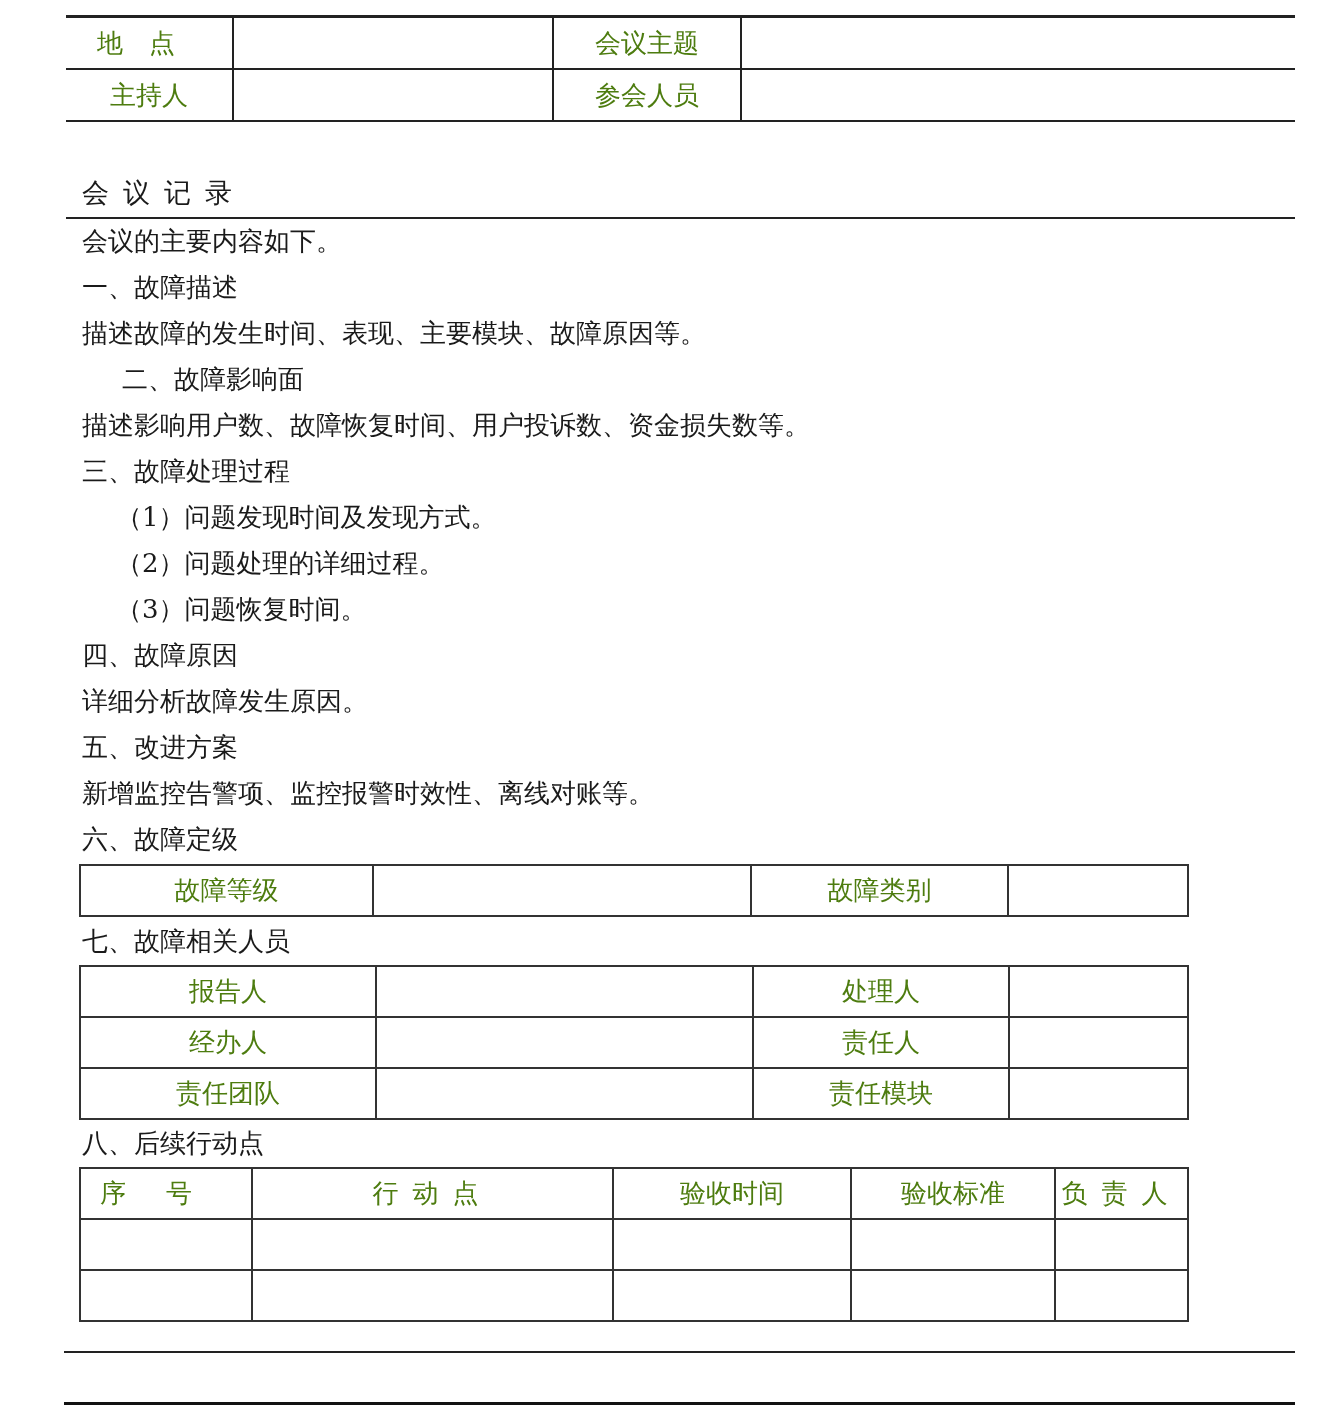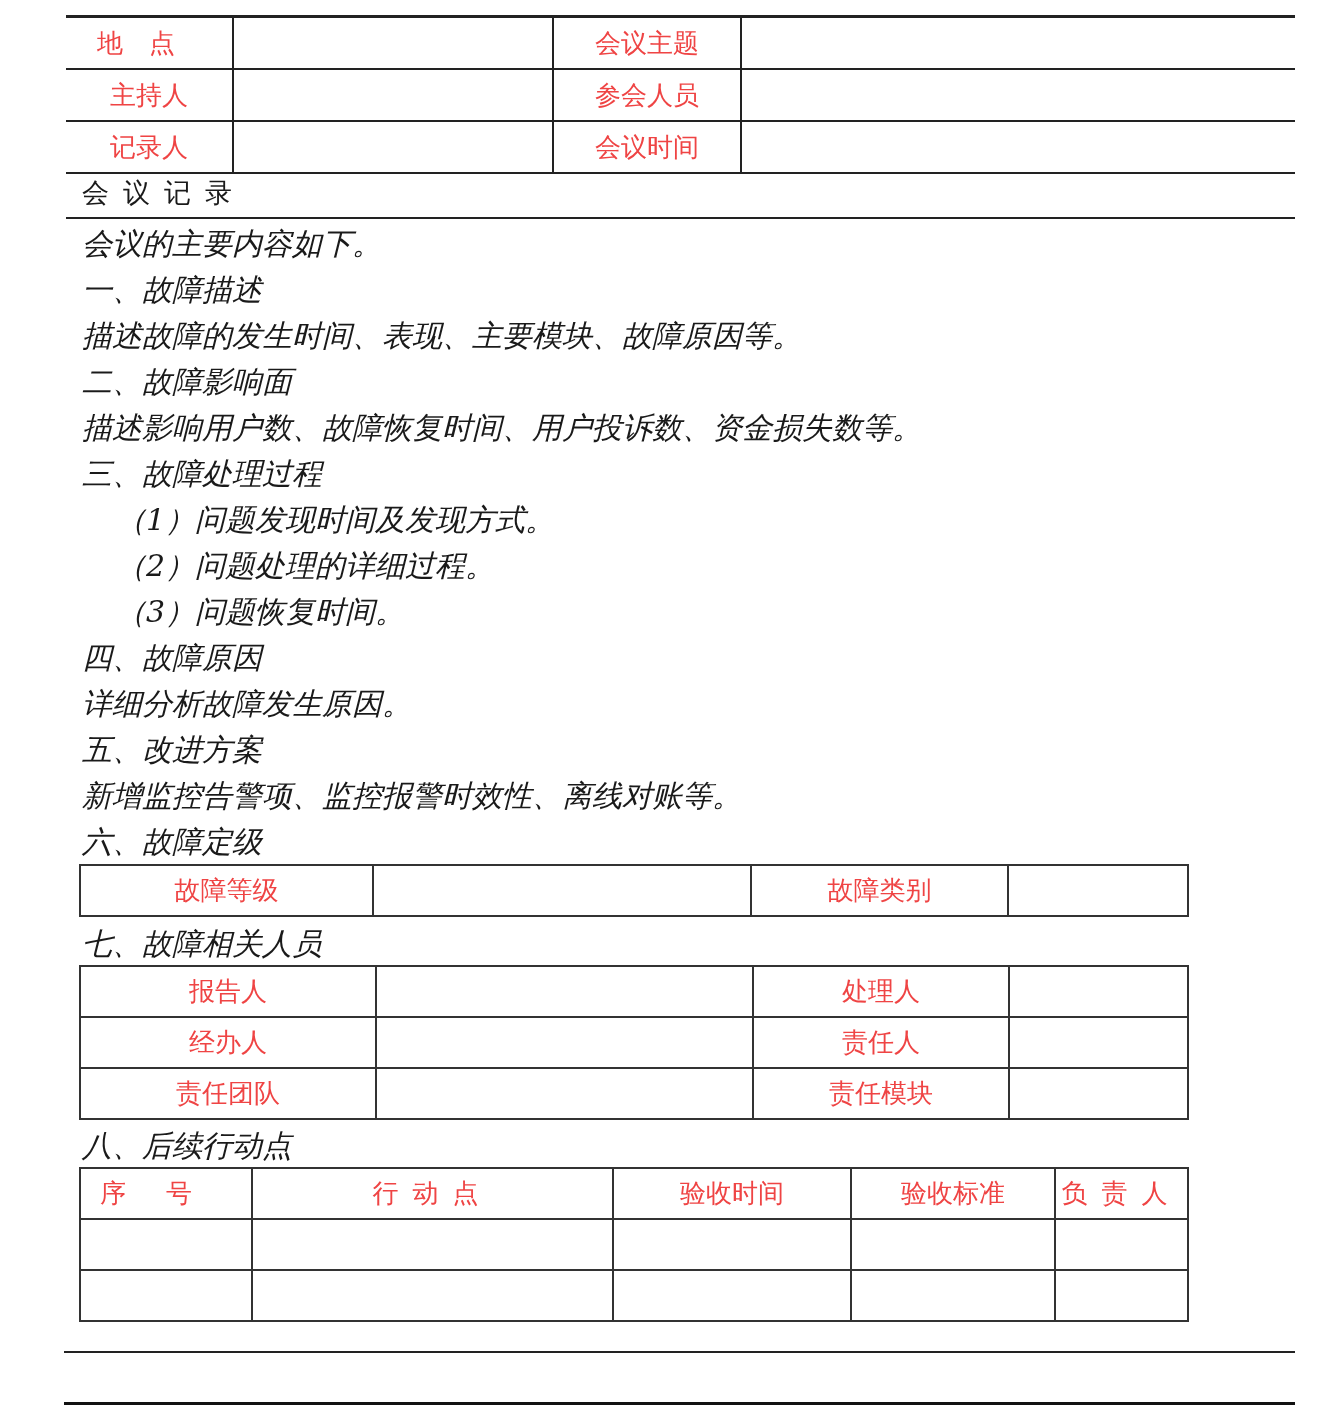--- a/index.html
+++ b/index.html
@@ -1,31 +1,31 @@
 <!DOCTYPE html>
 <html><head>
 <meta charset="utf-8">
 <style>
   html, body { margin:0; padding:0; background:#fff; }
   body { width:1321px; height:1417px; position:relative; overflow:hidden;
          font-family: "DejaVu Serif", "Liberation Serif", serif; color:#1a1a1a; }
   .hline { position:absolute; background:#222; }
   table { border-collapse:collapse; position:absolute; table-layout:fixed; }
-  td { padding:0; text-align:center; vertical-align:middle; font-size:26px; color:#ef4444; }
+  td { padding:0; text-align:center; vertical-align:middle; font-size:26px; color:#4d7c0f; }
   
   #info { left:66px; top:15px; width:1229px; }
   #info td { height:50px; border-top:2px solid #222; border-bottom:2px solid #222;
              border-left:2px solid #222; border-right:2px solid #222; }
   #info tr:first-child td { border-top:3px solid #222; }
   #info td:first-child { border-left:none; }
   #info td:last-child { border-right:none; }
   .spaced { letter-spacing:26px; }
   .spaced-sm { letter-spacing:14px; }
   .section-title { position:absolute; left:82px; font-size:27px; letter-spacing:14px; }
-  .para { position:absolute; left:82px; font-size:30px; white-space:nowrap;font-style:italic; }
+  .para { position:absolute; left:82px; font-size:26px; white-space:nowrap; }
   .para.paren { left:76px;margin-left:40px; }
   .box { left:79px; width:1110px; }
   .box td { border:2px solid #333; height:49px; }
 </style>
 </head>
 <body>
 
 <table id="info">
   <colgroup>
       <col style="width:167px">
@@ -39,36 +39,30 @@
     <td></td>
     <td>会议主题</td>
     <td></td>
   </tr>
   <tr>
     <td>主持人</td>
     <td></td>
     <td>参会人员</td>
     <td></td>
   </tr>
-  <tr>
-    <td>记录人</td>
-    <td></td>
-    <td>会议时间</td>
-    <td></td>
-  </tr>
 </tbody>
   </table>
 
 <div class="section-title" style="top:175px;">会议记录</div>
 <div class="hline" style="left:66px; top:217px; width:1229px; height:2px;"></div>
 
 <div class="para" style="top:224px;">会议的主要内容如下。</div>
 <div class="para" style="top:270px;">一、故障描述</div>
 <div class="para" style="top:316px;">描述故障的发生时间、表现、主要模块、故障原因等。</div>
-<div class="para" style="top:362px;">二、故障影响面</div>
+<div class="para" style="top:362px;margin-left:40px;">二、故障影响面</div>
 <div class="para" style="top:408px;">描述影响用户数、故障恢复时间、用户投诉数、资金损失数等。</div>
 <div class="para" style="top:454px;">三、故障处理过程</div>
 <div class="para paren" style="top:500px;">（1）问题发现时间及发现方式。</div>
 <div class="para paren" style="top:546px;">（2）问题处理的详细过程。</div>
 <div class="para paren" style="top:592px;">（3）问题恢复时间。</div>
 <div class="para" style="top:638px;">四、故障原因</div>
 <div class="para" style="top:684px;text-align:right;">详细分析故障发生原因。</div>
 <div class="para" style="top:730px;text-align:center;">五、改进方案</div>
 <div class="para" style="top:776px;">新增监控告警项、监控报警时效性、离线对账等。</div>
 <div class="para" style="top:822px;">六、故障定级</div>

